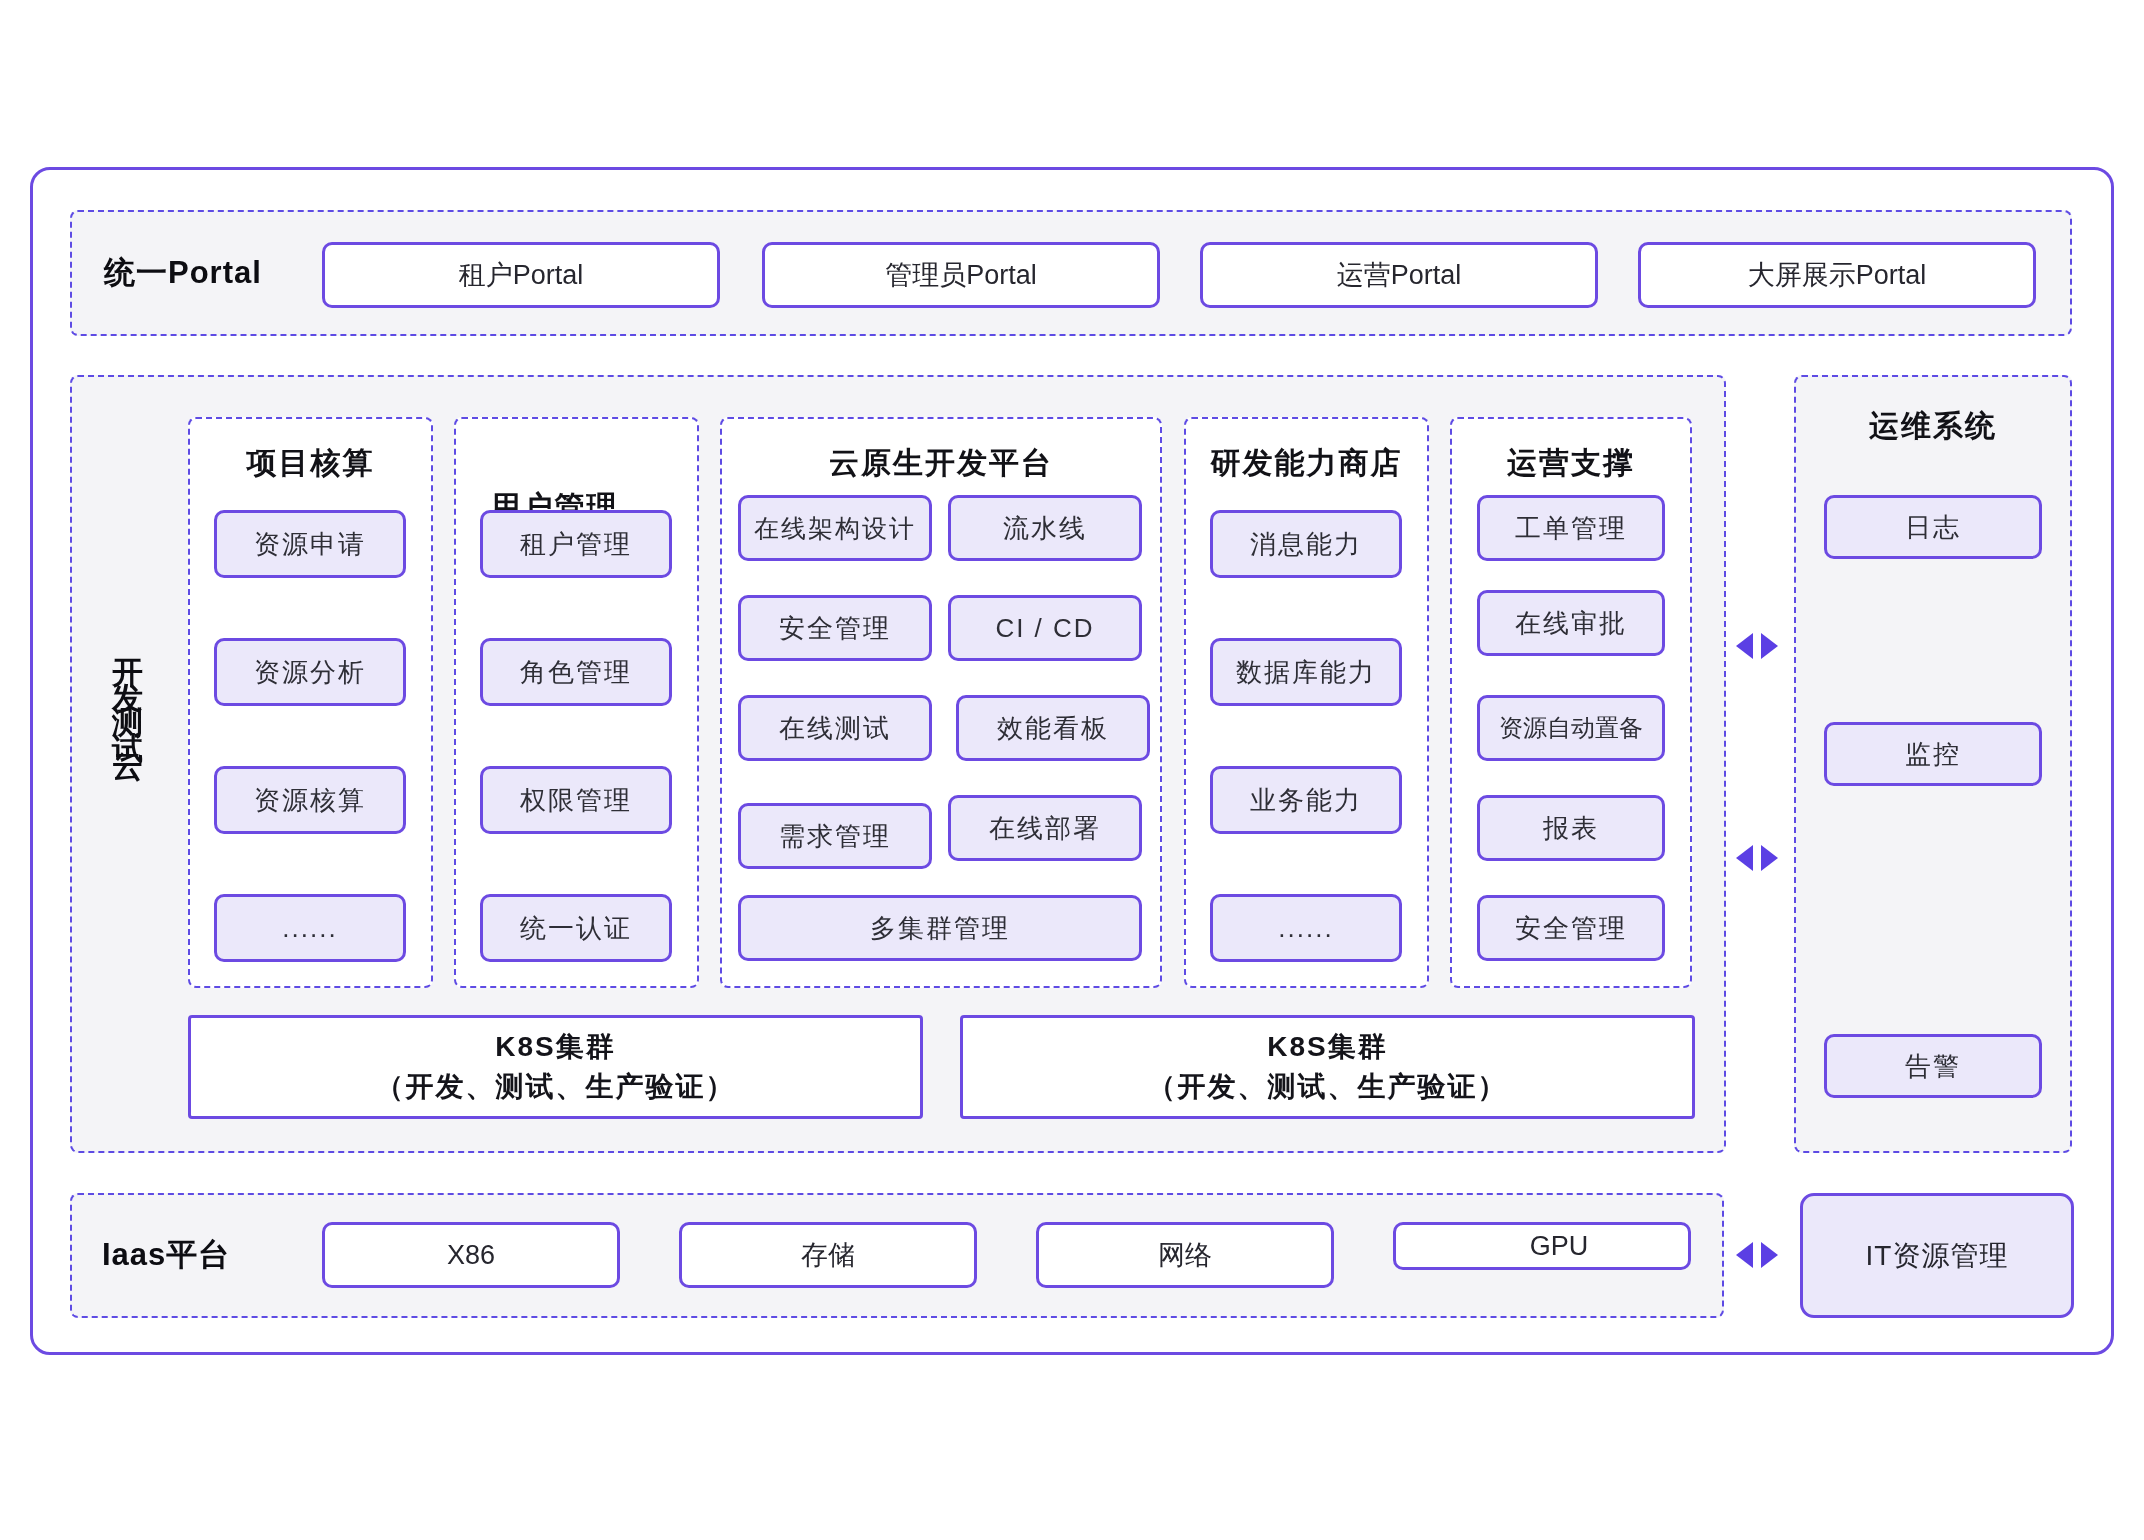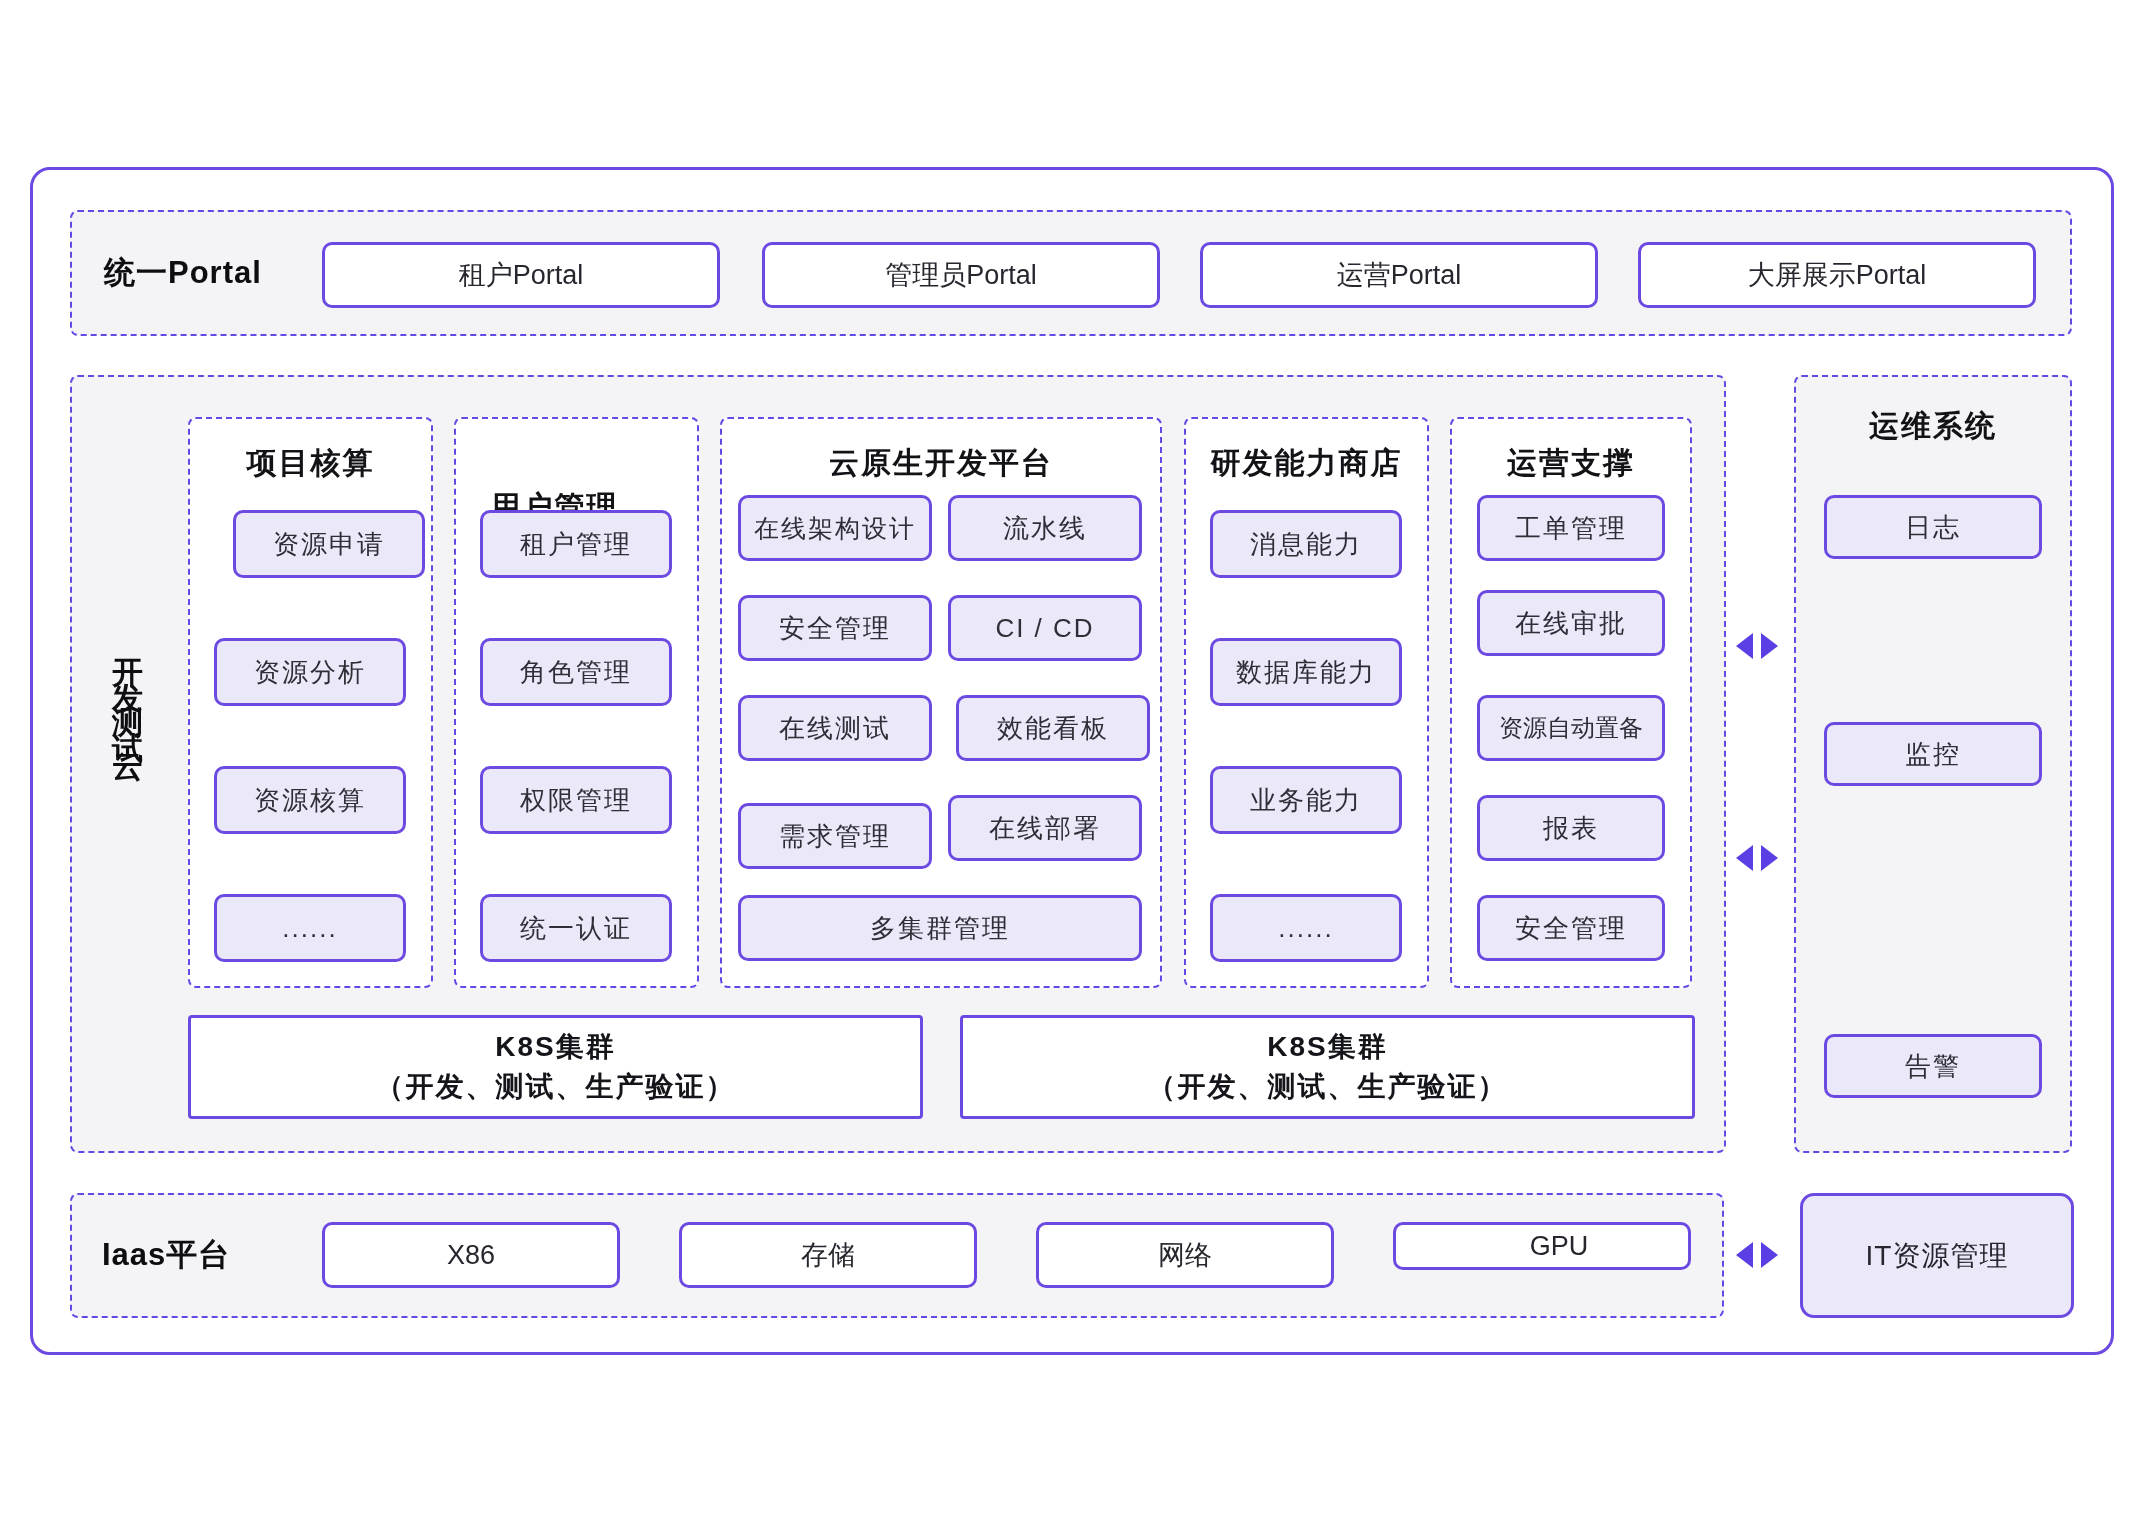--- a/index.html
+++ b/index.html
@@ -66,21 +66,21 @@
 <div class="abs wbox" style="left:322px;top:242px;width:398px;height:66px;">租户Portal</div>
 <div class="abs wbox" style="left:762px;top:242px;width:398px;height:66px;">管理员Portal</div>
 <div class="abs wbox" style="left:1200px;top:242px;width:398px;height:66px;">运营Portal</div>
 <div class="abs wbox" style="left:1638px;top:242px;width:398px;height:66px;">大屏展示Portal</div>
 
 <div class="abs section" style="left:70px;top:375px;width:1656px;height:778px;"></div>
 <div class="abs vlabel" style="left:106px;top:634px;">开发测试云</div>
 
 <div class="abs col" style="left:188px;top:417px;width:245px;height:571px;"></div>
 <div class="abs hdr" style="left:188px;top:443px;width:245px;height:40px;">项目核算</div>
-<div class="abs chip" style="left:214px;top:510px;width:192px;height:68px;margin-left:19px;">资源申请</div>
+<div class="abs chip" style="left:214px;top:510px;width:192px;height:68px;">资源申请</div>
 <div class="abs chip" style="left:214px;top:638px;width:192px;height:68px;">资源分析</div>
 <div class="abs chip" style="left:214px;top:766px;width:192px;height:68px;">资源核算</div>
 <div class="abs chip" style="left:214px;top:894px;width:192px;height:68px;">......</div>
 
 <div class="abs col" style="left:454px;top:417px;width:245px;height:571px;"></div>
 <div class="abs hdr" style="left:432px;top:443px;width:245px;height:40px;margin-top:44px;">用户管理</div>
 <div class="abs chip" style="left:480px;top:510px;width:192px;height:68px;">租户管理</div>
 <div class="abs chip" style="left:480px;top:638px;width:192px;height:68px;">角色管理</div>
 <div class="abs chip" style="left:480px;top:766px;width:192px;height:68px;">权限管理</div>
 <div class="abs chip" style="left:480px;top:894px;width:192px;height:68px;">统一认证</div>

